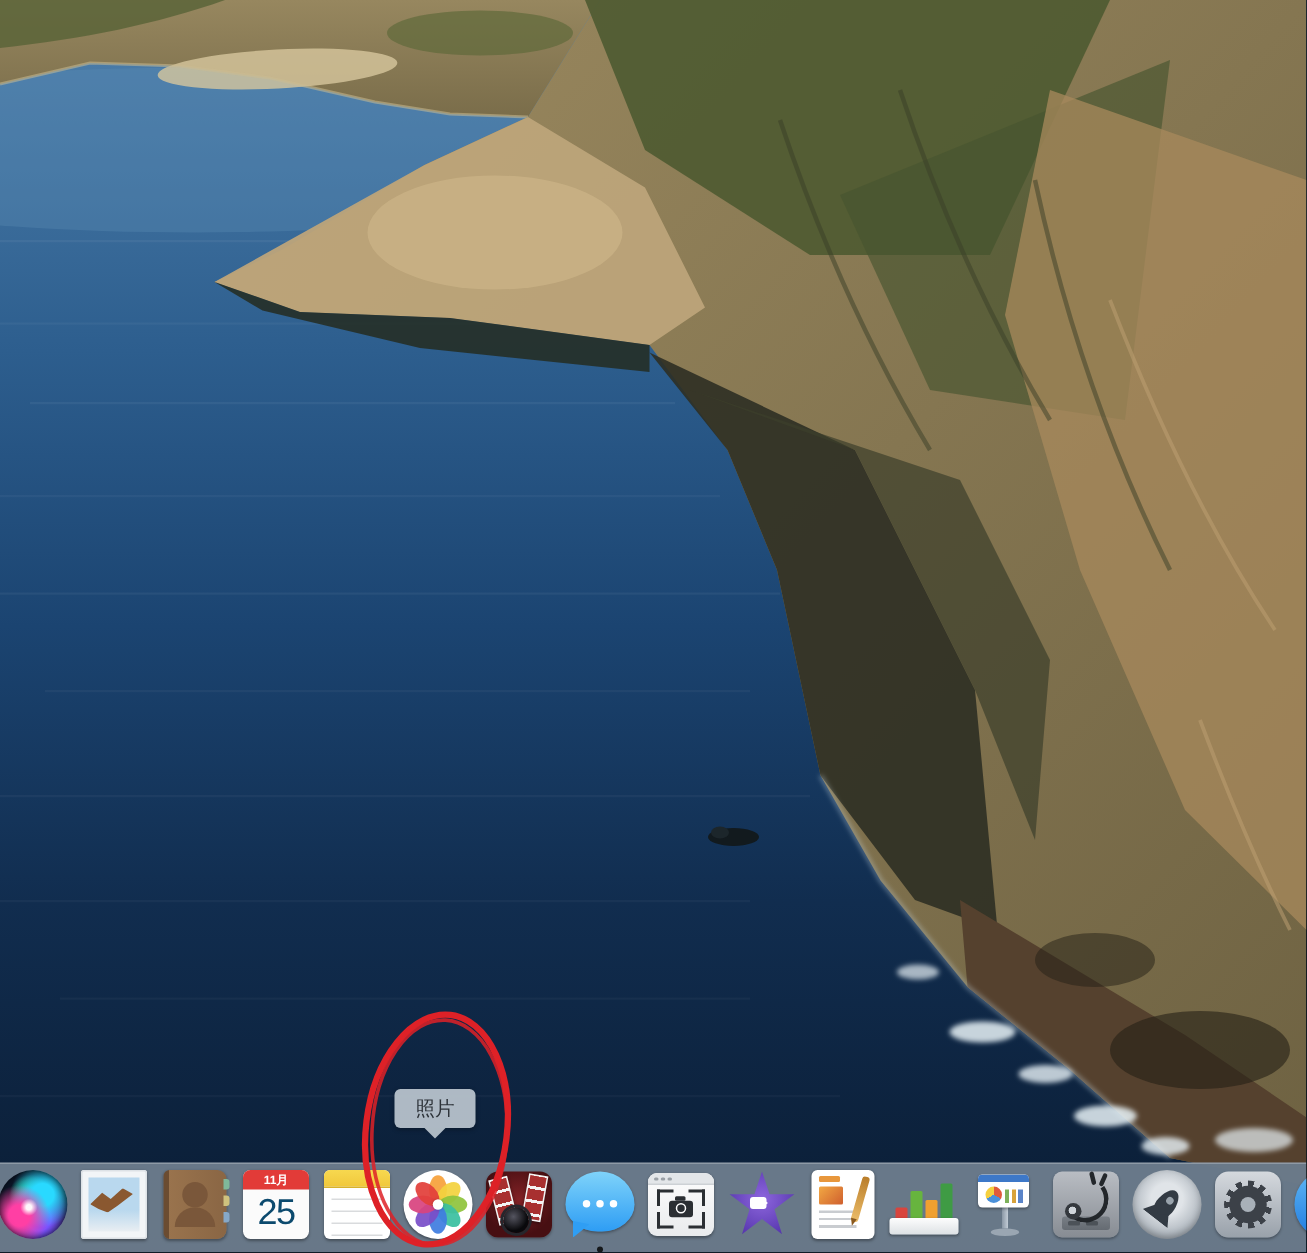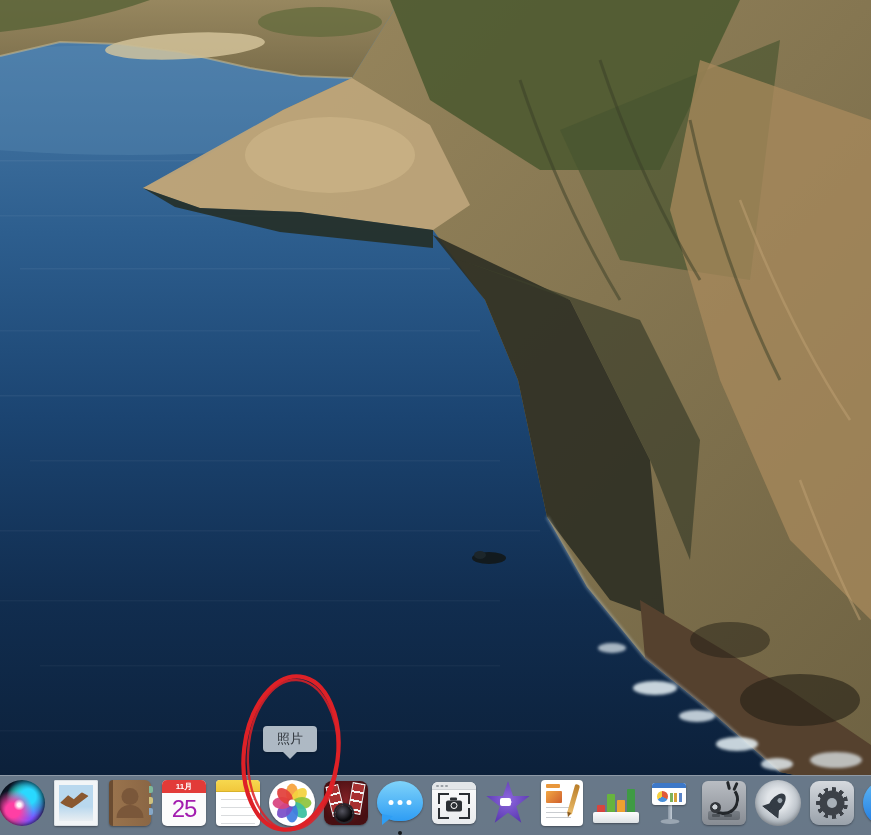--- a/index.html
+++ b/index.html
@@ -49,21 +49,21 @@
   .ct-head{position:absolute;left:50%;top:8px;transform:translateX(-50%);width:17px;height:17px;
     border-radius:50%;background:#7a573a;}
   .ct-body{position:absolute;left:50%;bottom:8px;transform:translateX(-50%);width:27px;height:13px;
     border-radius:13px 13px 0 0;background:#7a573a;}
   .ct-tab{position:absolute;right:-2px;width:4px;height:7px;border-radius:0 2px 2px 0;}
   .ct-t1{top:6px;background:#7fb89a;}.ct-t2{top:17px;background:#cfc27e;}.ct-t3{top:28px;background:#86a8c8;}
   
   .ic-cal{position:absolute;left:2px;top:1px;width:44px;height:46px;background:#fbfbfb;border-radius:5px;
     overflow:hidden;box-shadow:0 1px 2px rgba(0,0,0,.35);}
   .cal-top{height:13px;background:#e23b38;color:#fff;font-size:8px;line-height:13px;text-align:center;font-weight:bold;}
-  .cal-day{font-size:24px;color:#a21caf;text-align:center;line-height:31px;letter-spacing:-1px;}
+  .cal-day{font-size:24px;color:#0c4a6e;text-align:center;line-height:31px;letter-spacing:-1px;}
   
   .ic-notes{position:absolute;left:2px;top:1px;width:44px;height:46px;background:#fff;border-radius:4px;
     overflow:hidden;box-shadow:0 1px 2px rgba(0,0,0,.35);}
   .nt-top{height:11px;background:linear-gradient(#f7d84f,#f1c83c);border-bottom:1px solid #d8b22c;}
   .nt-line{height:1px;background:#d9dbdd;margin:7px 5px 0;}
   
   .ic-photos{position:absolute;inset:1px;border-radius:50%;background:#fff;box-shadow:0 1px 2px rgba(0,0,0,.4);}
   .petal{position:absolute;left:50%;top:50%;width:12px;height:19px;border-radius:50%;opacity:.93;
     transform:translate(-50%,-50%) rotate(var(--r)) translateY(-10px);}
   .pc{position:absolute;left:50%;top:50%;transform:translate(-50%,-50%);width:7px;height:7px;

